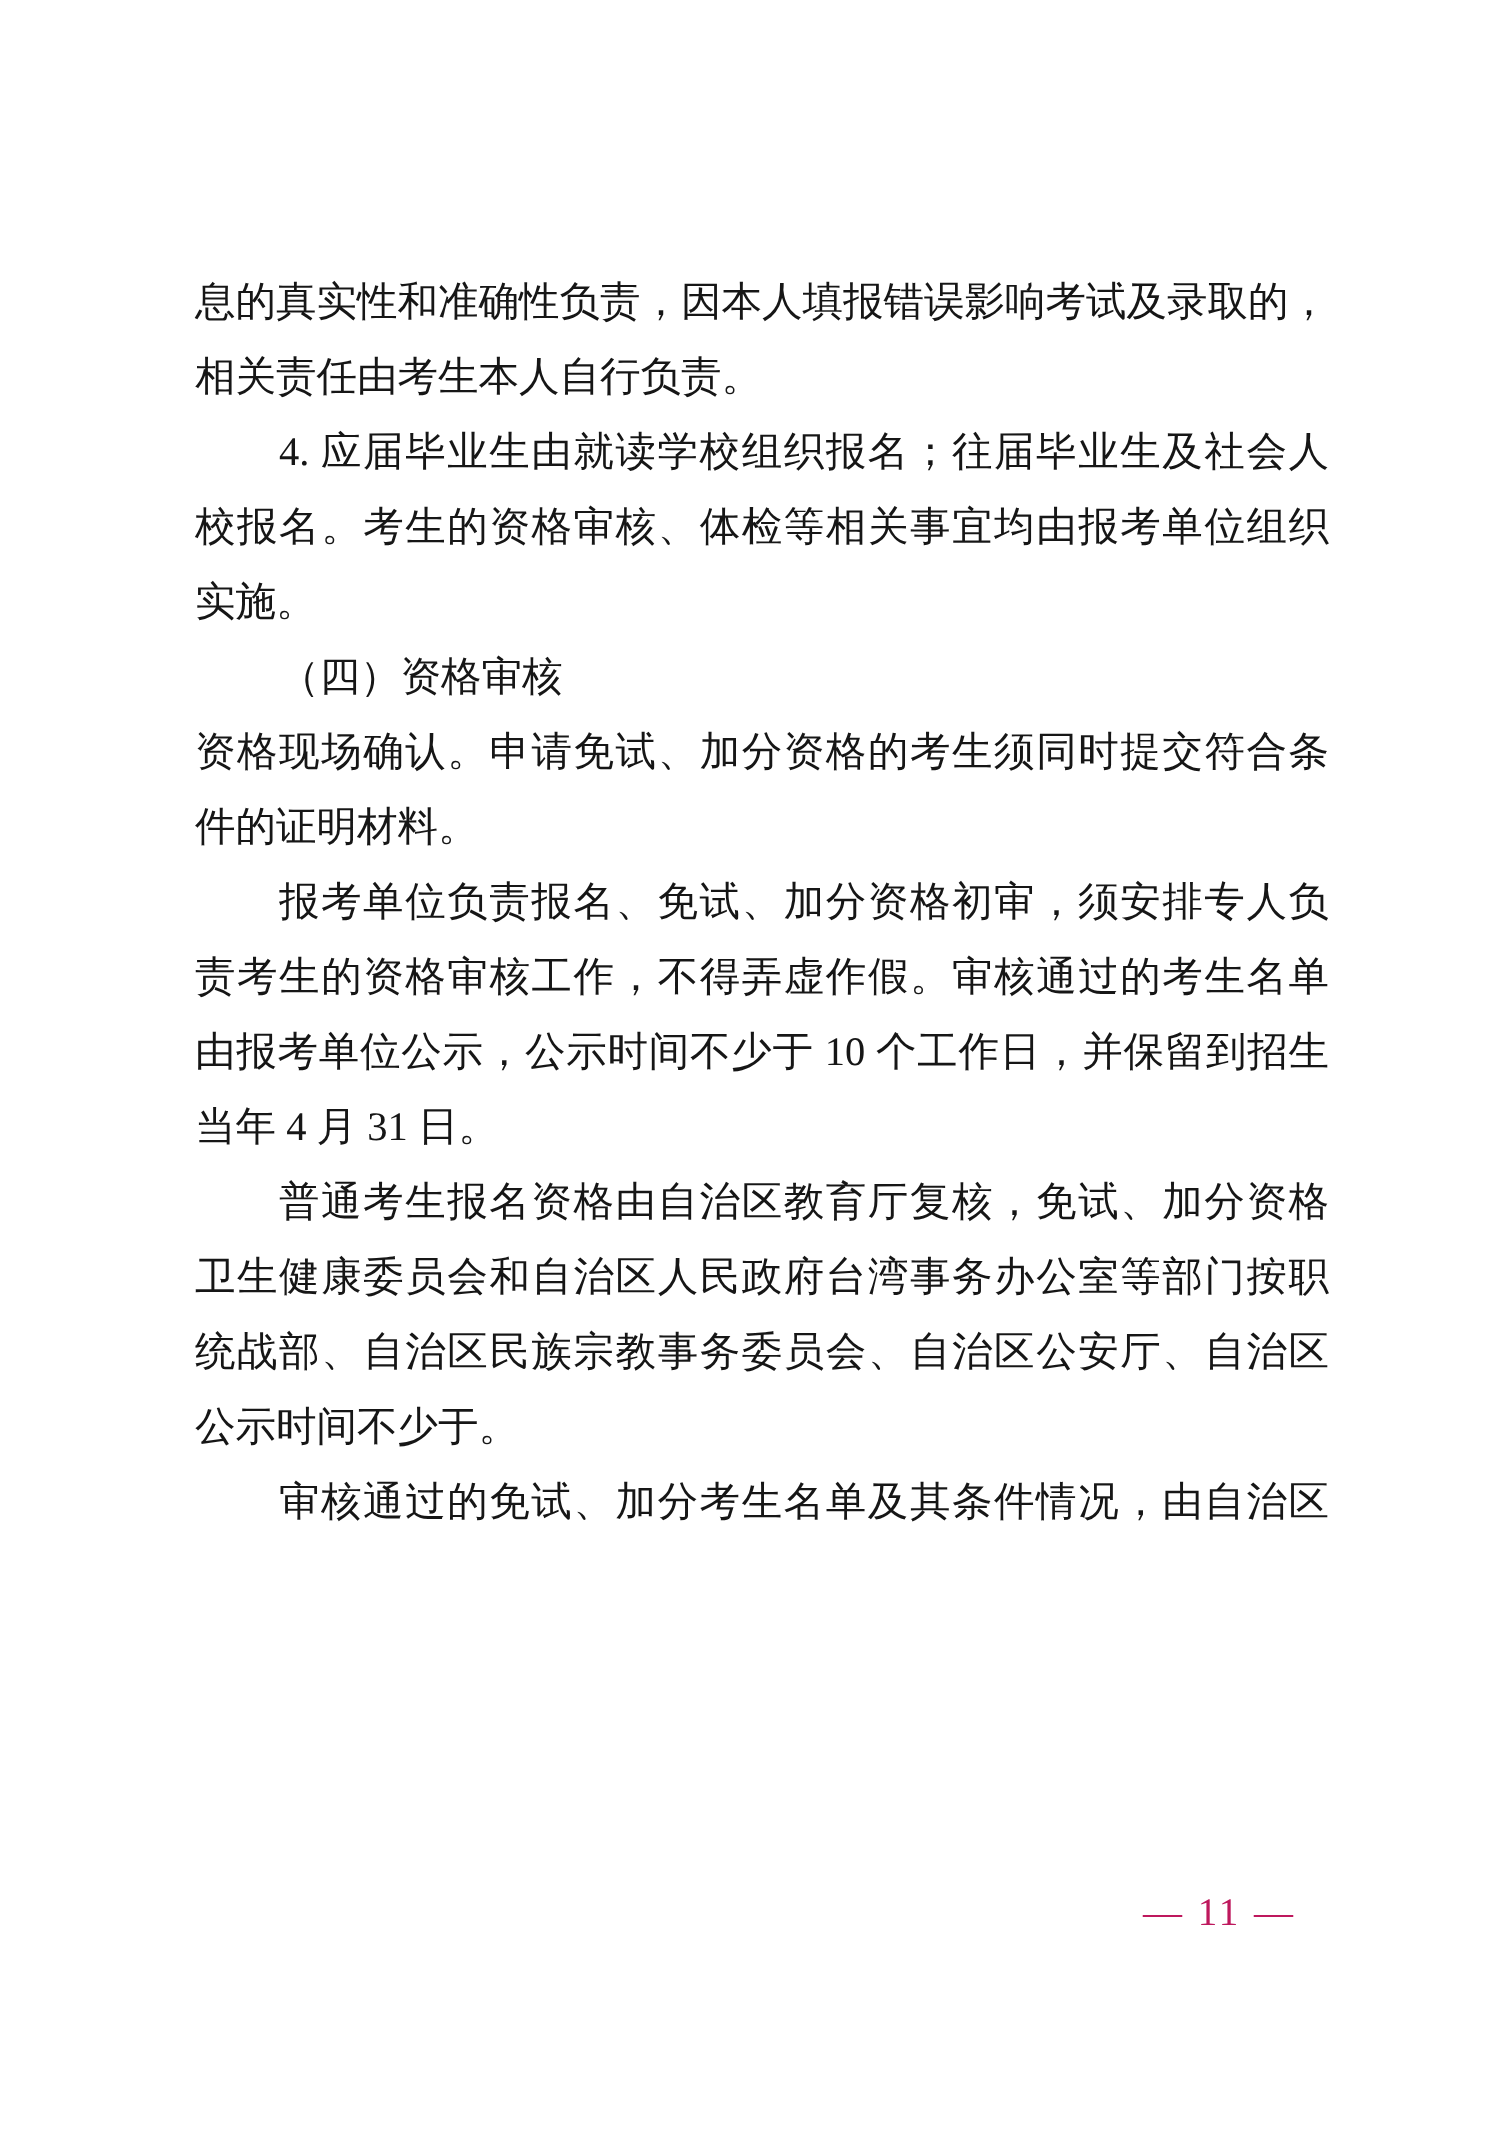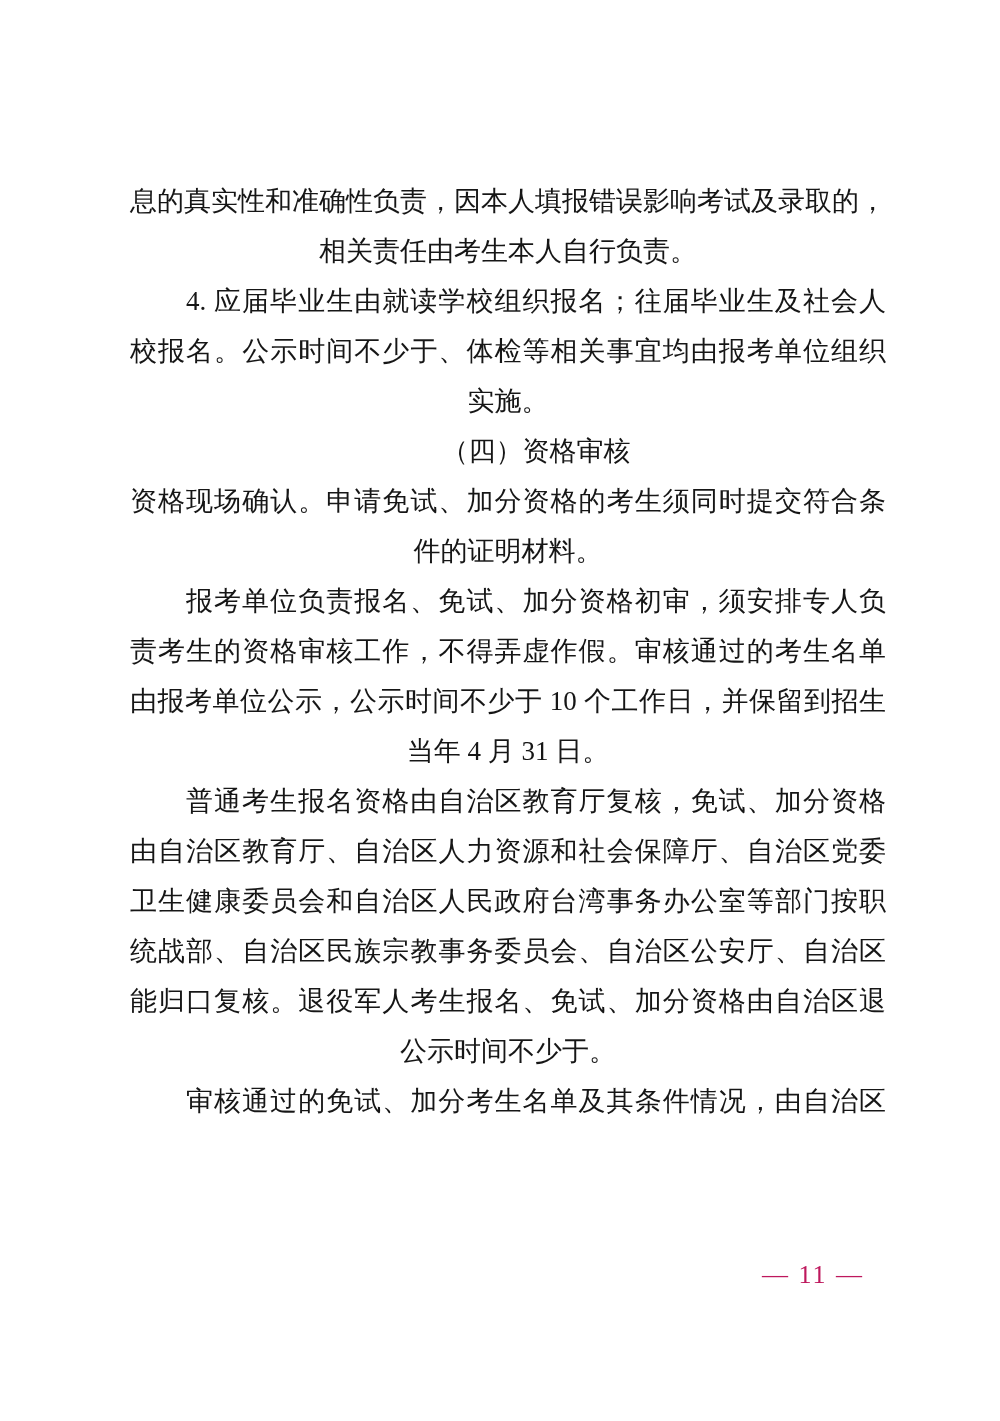--- a/index.html
+++ b/index.html
@@ -26,21 +26,21 @@
   .body-text {
     position: absolute;
     left: 130px;
     top: 176px;
     width: 756px;
   }
   .line {
     height: 50px;
     line-height: 50px;
     font-size: 27px;
-    text-align: center;
+    text-align: left;
     letter-spacing: 0;
   }
   .line.full {
     text-align: justify;
     text-align-last: justify;
     text-justify: inter-character;
   }
   .line.indent {
     padding-left: 56px;
   }
@@ -62,31 +62,29 @@
   }
 </style>
 </head>
 <body>
 
 <div class="page">
   <div class="body-text">
       <div class="line full">息的真实性和准确性负责，因本人填报错误影响考试及录取的，</div>
       <div class="line">相关责任由考生本人自行负责。</div>
       <div class="line full indent">4. 应届毕业生由就读学校组织报名；往届毕业生及社会人</div>
-      <div class="line full">校报名。公示时间不少于、体检等相关事宜均由报考单位组织</div>
+      <div class="line full">校报名。考生的资格审核、体检等相关事宜均由报考单位组织</div>
       <div class="line">实施。</div>
       <div class="line indent heading">（四）资格审核</div>
       <div class="line full">资格现场确认。申请免试、加分资格的考生须同时提交符合条</div>
       <div class="line">件的证明材料。</div>
       <div class="line full indent">报考单位负责报名、免试、加分资格初审，须安排专人负</div>
       <div class="line full">责考生的资格审核工作，不得弄虚作假。审核通过的考生名单</div>
       <div class="line full">由报考单位公示，公示时间不少于 10 个工作日，并保留到招生</div>
       <div class="line">当年 4 月 31 日。</div>
       <div class="line full indent">普通考生报名资格由自治区教育厅复核，免试、加分资格</div>
-      <div class="line full">由自治区教育厅、自治区人力资源和社会保障厅、自治区党委</div>
       <div class="line full">卫生健康委员会和自治区人民政府台湾事务办公室等部门按职</div>
       <div class="line full">统战部、自治区民族宗教事务委员会、自治区公安厅、自治区</div>
-      <div class="line full">能归口复核。退役军人考生报名、免试、加分资格由自治区退</div>
       <div class="line">公示时间不少于。</div>
       <div class="line full indent">审核通过的免试、加分考生名单及其条件情况，由自治区</div>
     </div>
   <div class="page-number">— 11 —</div>
 </div>
 
 </body></html>

